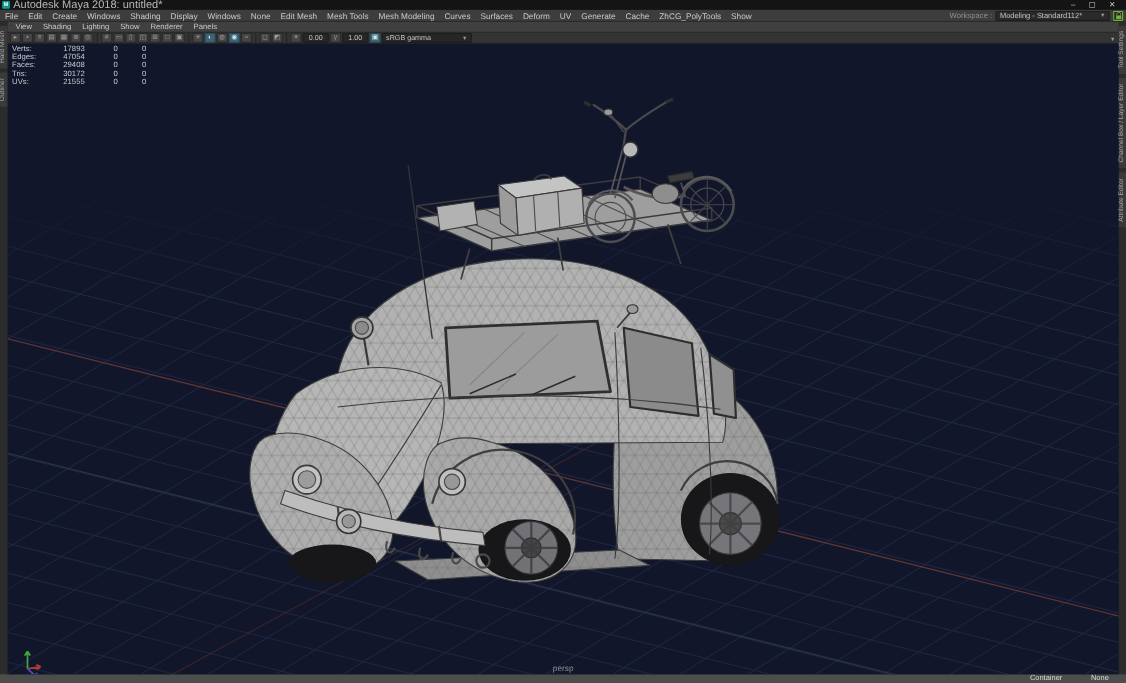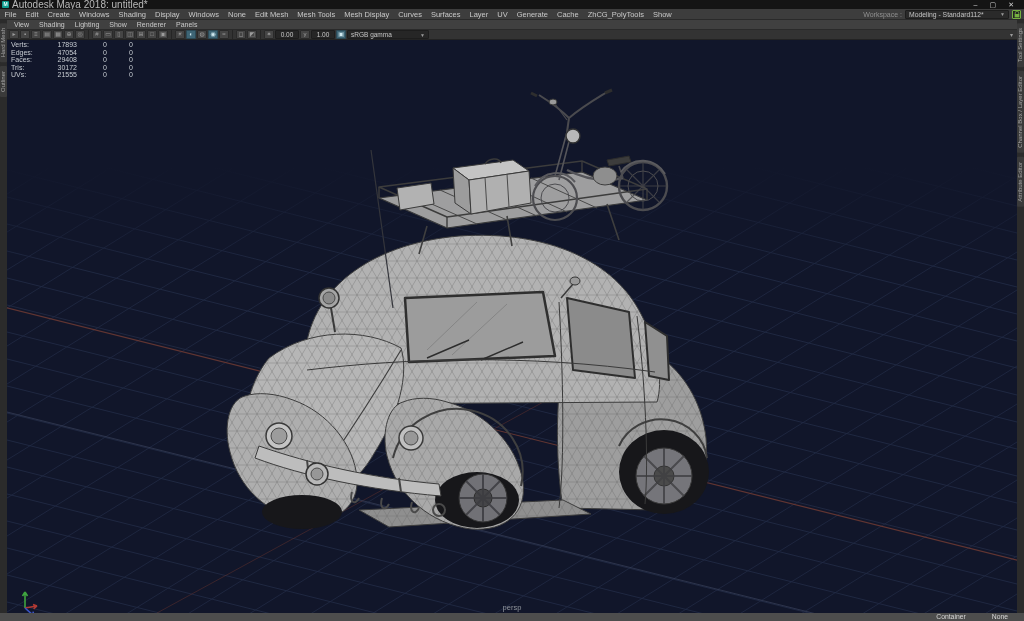--- a/index.html
+++ b/index.html
@@ -90,24 +90,24 @@
         <div class="menu-item">File</div>
         <div class="menu-item">Edit</div>
         <div class="menu-item">Create</div>
         <div class="menu-item">Windows</div>
         <div class="menu-item">Shading</div>
         <div class="menu-item">Display</div>
         <div class="menu-item">Windows</div>
         <div class="menu-item">None</div>
         <div class="menu-item">Edit Mesh</div>
         <div class="menu-item">Mesh Tools</div>
-        <div class="menu-item">Mesh Display</div>
+        <div class="menu-item">Mesh Modeling</div>
         <div class="menu-item">Curves</div>
         <div class="menu-item">Surfaces</div>
-        <div class="menu-item">Layer</div>
+        <div class="menu-item">Deform</div>
         <div class="menu-item">UV</div>
         <div class="menu-item">Generate</div>
         <div class="menu-item">Cache</div>
         <div class="menu-item">ZhCG_PolyTools</div>
         <div class="menu-item">Show</div>
       </div>
     <div class="workspace">
       <span class="ws-label">Workspace :</span>
       <div class="ws-select">
         <span>Modeling - Standard112*</span>

